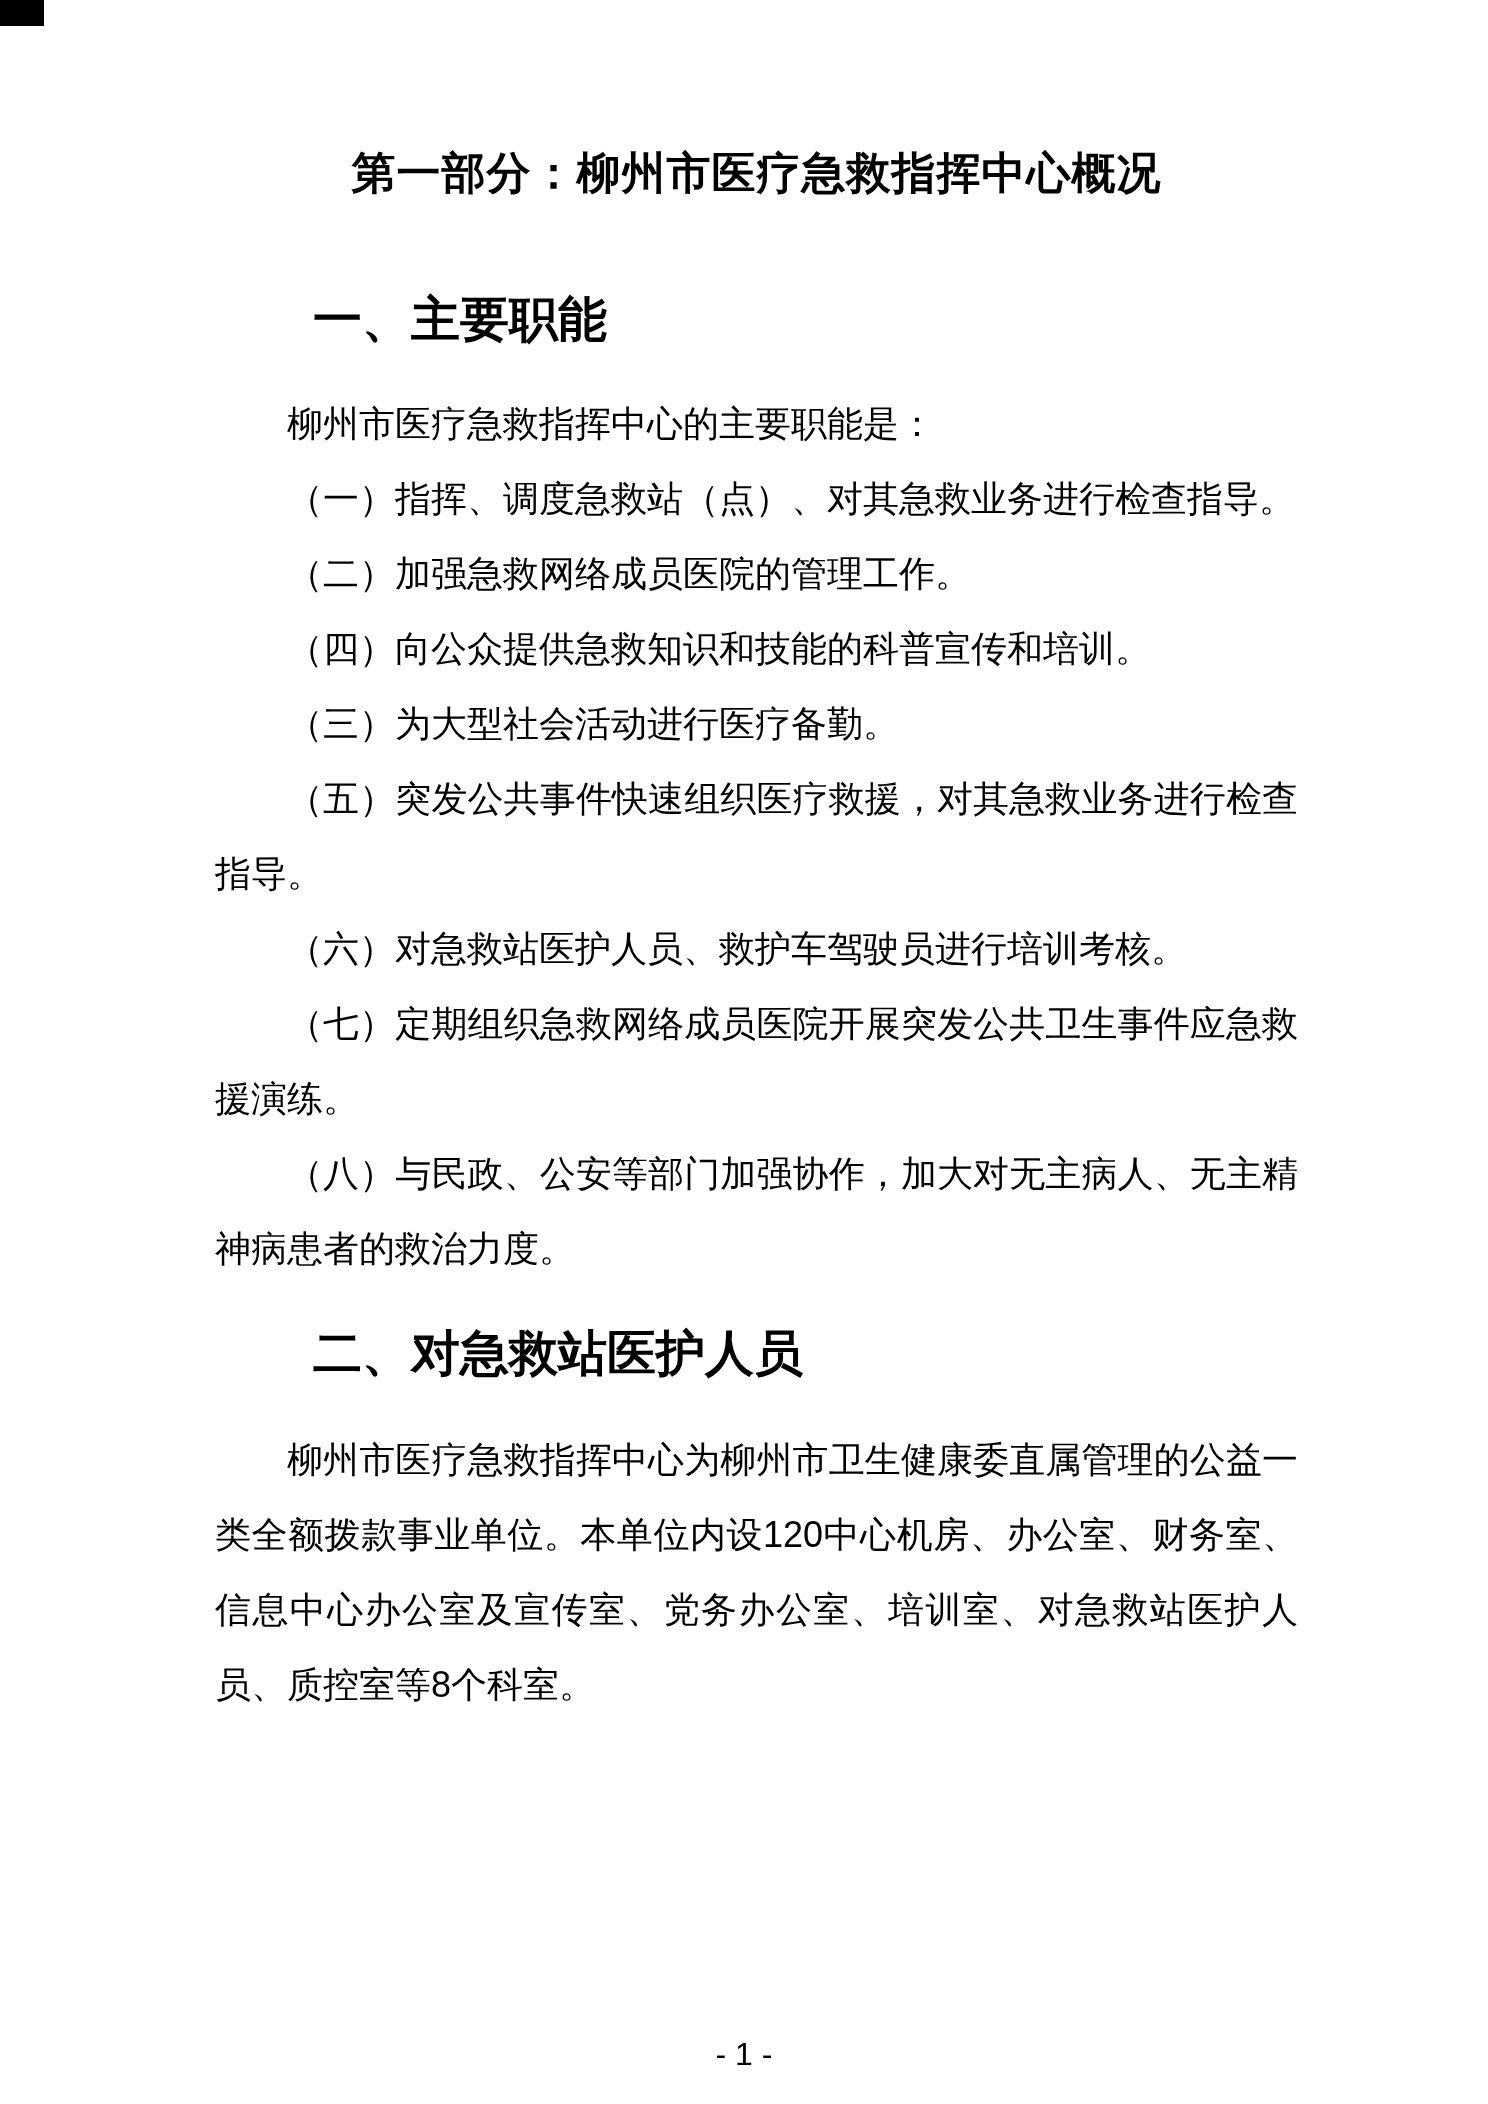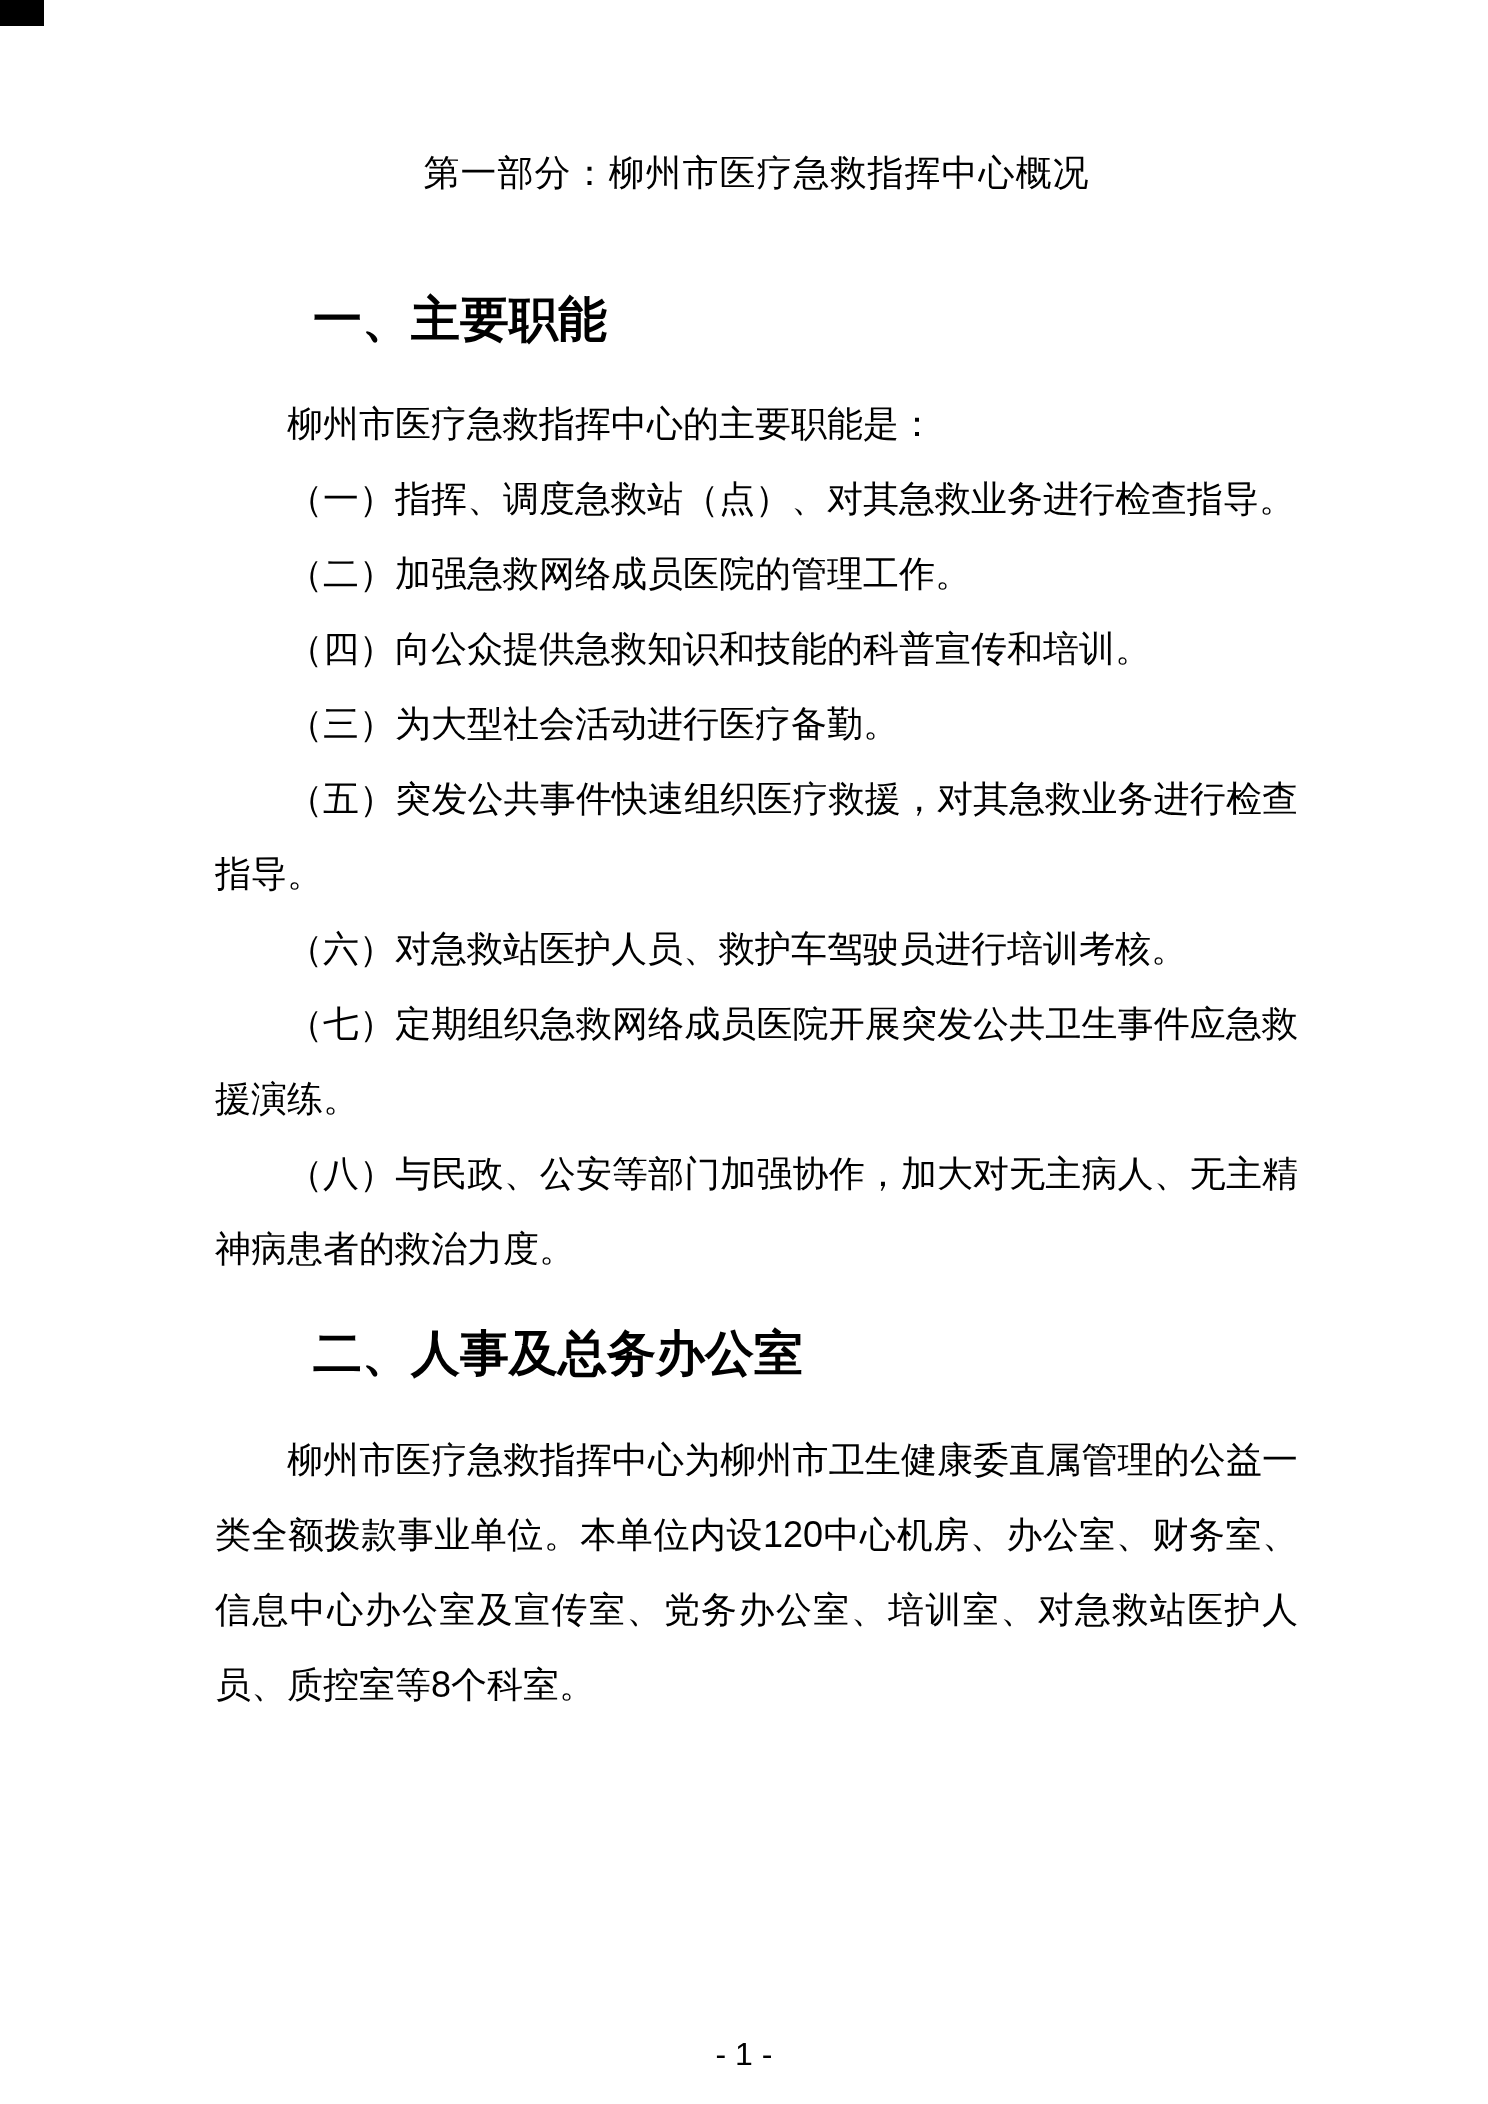--- a/index.html
+++ b/index.html
@@ -21,23 +21,23 @@
   .corner-artifact {
     position: absolute;
     top: 0;
     left: 0;
     width: 44px;
     height: 26px;
     background: #000000;
   }
   .doc-title {
     margin: 0;
-    font-size: 36px;
+    font-size: 44px;
     line-height: 62px;
-    font-weight: normal;
+    font-weight: bold;
     text-align: center;
     letter-spacing: 1px;
   }
   .section-heading {
     margin: 0;
     font-size: 49px;
     line-height: 50px;
     font-weight: bold;
     text-indent: 2em;
   }
@@ -76,18 +76,18 @@
 
   <p class="para">（一）指挥、调度急救站（点）、对其急救业务进行检查指导。</p>
   <p class="para">（二）加强急救网络成员医院的管理工作。</p>
   <p class="para">（四）向公众提供急救知识和技能的科普宣传和培训。</p>
   <p class="para">（三）为大型社会活动进行医疗备勤。</p>
   <p class="para">（五）突发公共事件快速组织医疗救援，对其急救业务进行检查指导。</p>
   <p class="para">（六）对急救站医护人员、救护车驾驶员进行培训考核。</p>
   <p class="para">（七）定期组织急救网络成员医院开展突发公共卫生事件应急救援演练。</p>
   <p class="para">（八）与民政、公安等部门加强协作，加大对无主病人、无主精神病患者的救治力度。</p>
 
-  <h2 class="section-heading gap-mid">二、人事及总务办公室</h2>
+  <h2 class="section-heading gap-mid">二、对急救站医护人员</h2>
 
   <p class="para gap-after-heading2">柳州市医疗急救指挥中心为柳州市卫生健康委直属管理的公益一类全额拨款事业单位。本单位内设120中心机房、办公室、财务室、信息中心办公室及宣传室、党务办公室、培训室、对急救站医护人员、质控室等8个科室。</p>
 
   <div class="page-footer">- 1 -</div>
 </div>
 
 </body></html>

